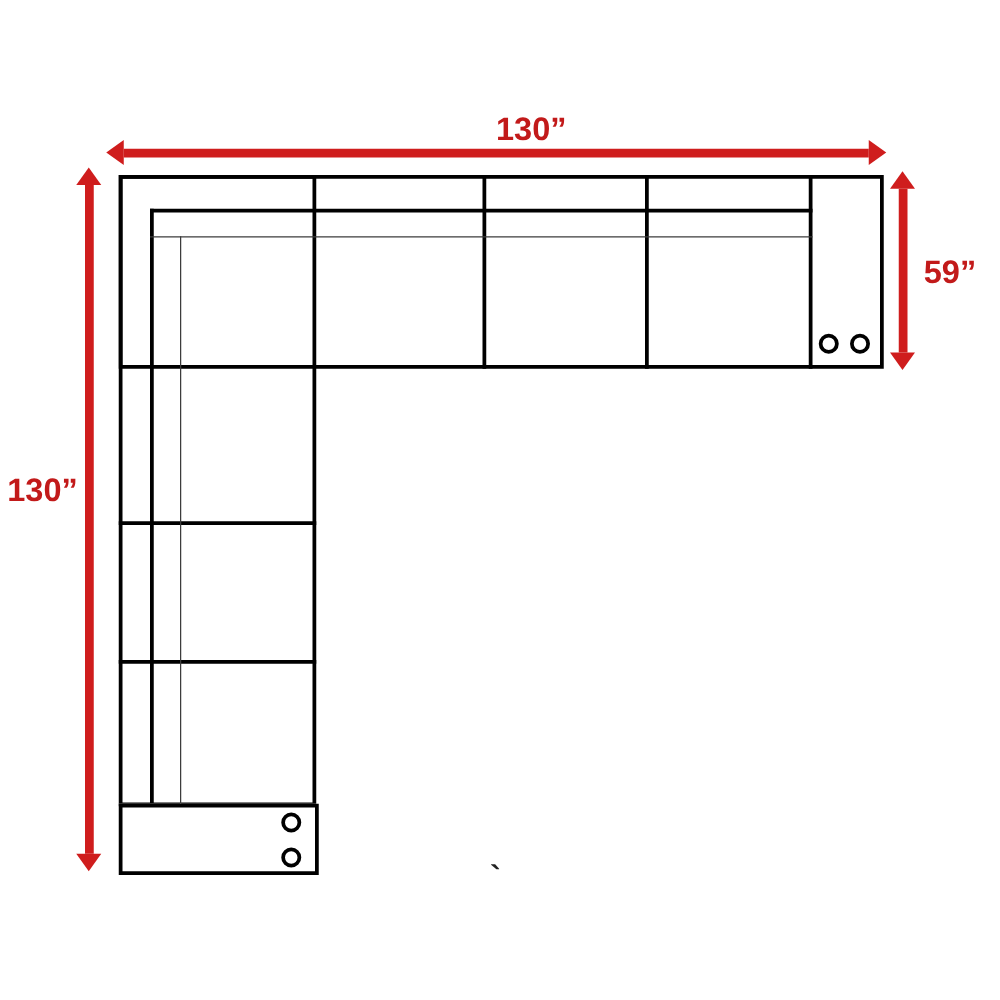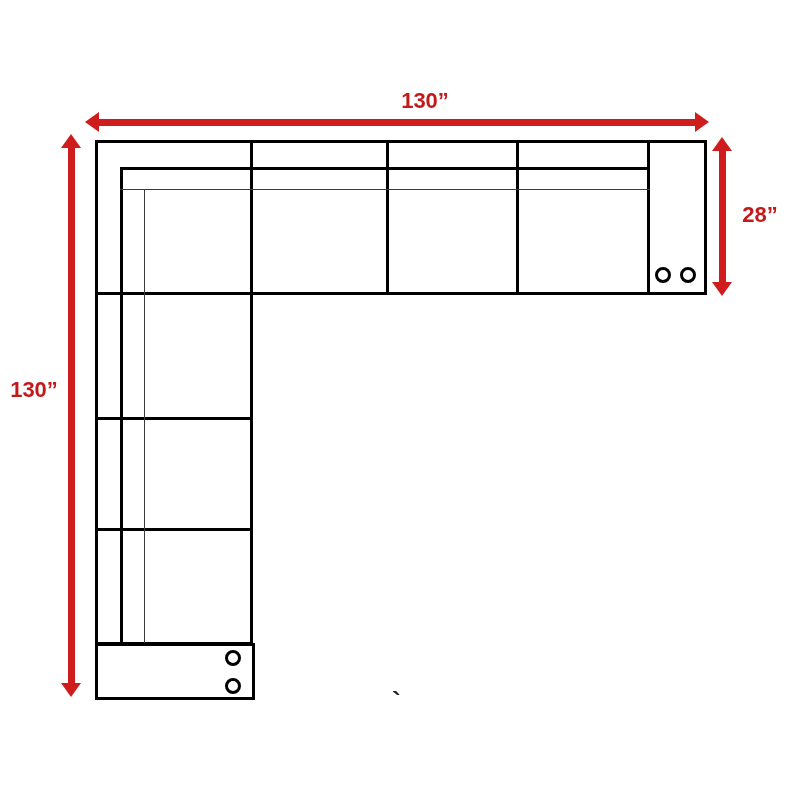--- a/index.html
+++ b/index.html
@@ -47,39 +47,39 @@
   #top-head-left{left:85px;top:112px;border-width:10px 14px 10px 0;border-right-color:var(--dimension-red);}
   #top-head-right{left:695px;top:112px;border-width:10px 0 10px 14px;border-left-color:var(--dimension-red);}
   #right-shaft{left:719px;top:151px;height:131px;}
   #right-head-top{left:712px;top:137px;border-width:0 10px 14px 10px;border-bottom-color:var(--dimension-red);}
   #right-head-bottom{left:712px;top:282px;border-width:14px 10px 0 10px;border-top-color:var(--dimension-red);}
   #left-shaft{left:68px;top:148px;height:535px;}
   #left-head-top{left:61px;top:134px;border-width:0 10px 14px 10px;border-bottom-color:var(--dimension-red);}
   #left-head-bottom{left:61px;top:683px;border-width:14px 10px 0 10px;border-top-color:var(--dimension-red);}
   
   .dim-label{
-    position:absolute;color:var(--label-red);font-weight:bold;font-size:22px;
+    position:absolute;color:var(--label-red);font-weight:bold;font-size:26px;
     line-height:1;text-align:center;letter-spacing:0px;white-space:nowrap;
   }
   #label-top{left:375px;top:90px;width:100px;}
   #label-right{left:725px;top:204px;width:70px;}
   #label-left{left:1px;top:379px;width:66px;}
   #stray-mark{position:absolute;left:392px;top:688px;color:#222222;font-size:26px;line-height:1;font-weight:bold;}
 </style>
 </head>
 <body>
 
 <div id="canvas">
 
   <div class="dim-label" id="label-top">130”</div>
   <div class="shaft-h" id="top-shaft"></div>
   <div class="head" id="top-head-left"></div>
   <div class="head" id="top-head-right"></div>
 
-  <div class="dim-label" id="label-right">28”</div>
+  <div class="dim-label" id="label-right">59”</div>
   <div class="shaft-v" id="right-shaft"></div>
   <div class="head" id="right-head-top"></div>
   <div class="head" id="right-head-bottom"></div>
 
   <div class="dim-label" id="label-left">130”</div>
   <div class="shaft-v" id="left-shaft"></div>
   <div class="head" id="left-head-top"></div>
   <div class="head" id="left-head-bottom"></div>
 
   <div class="rect" id="top-row"></div>

